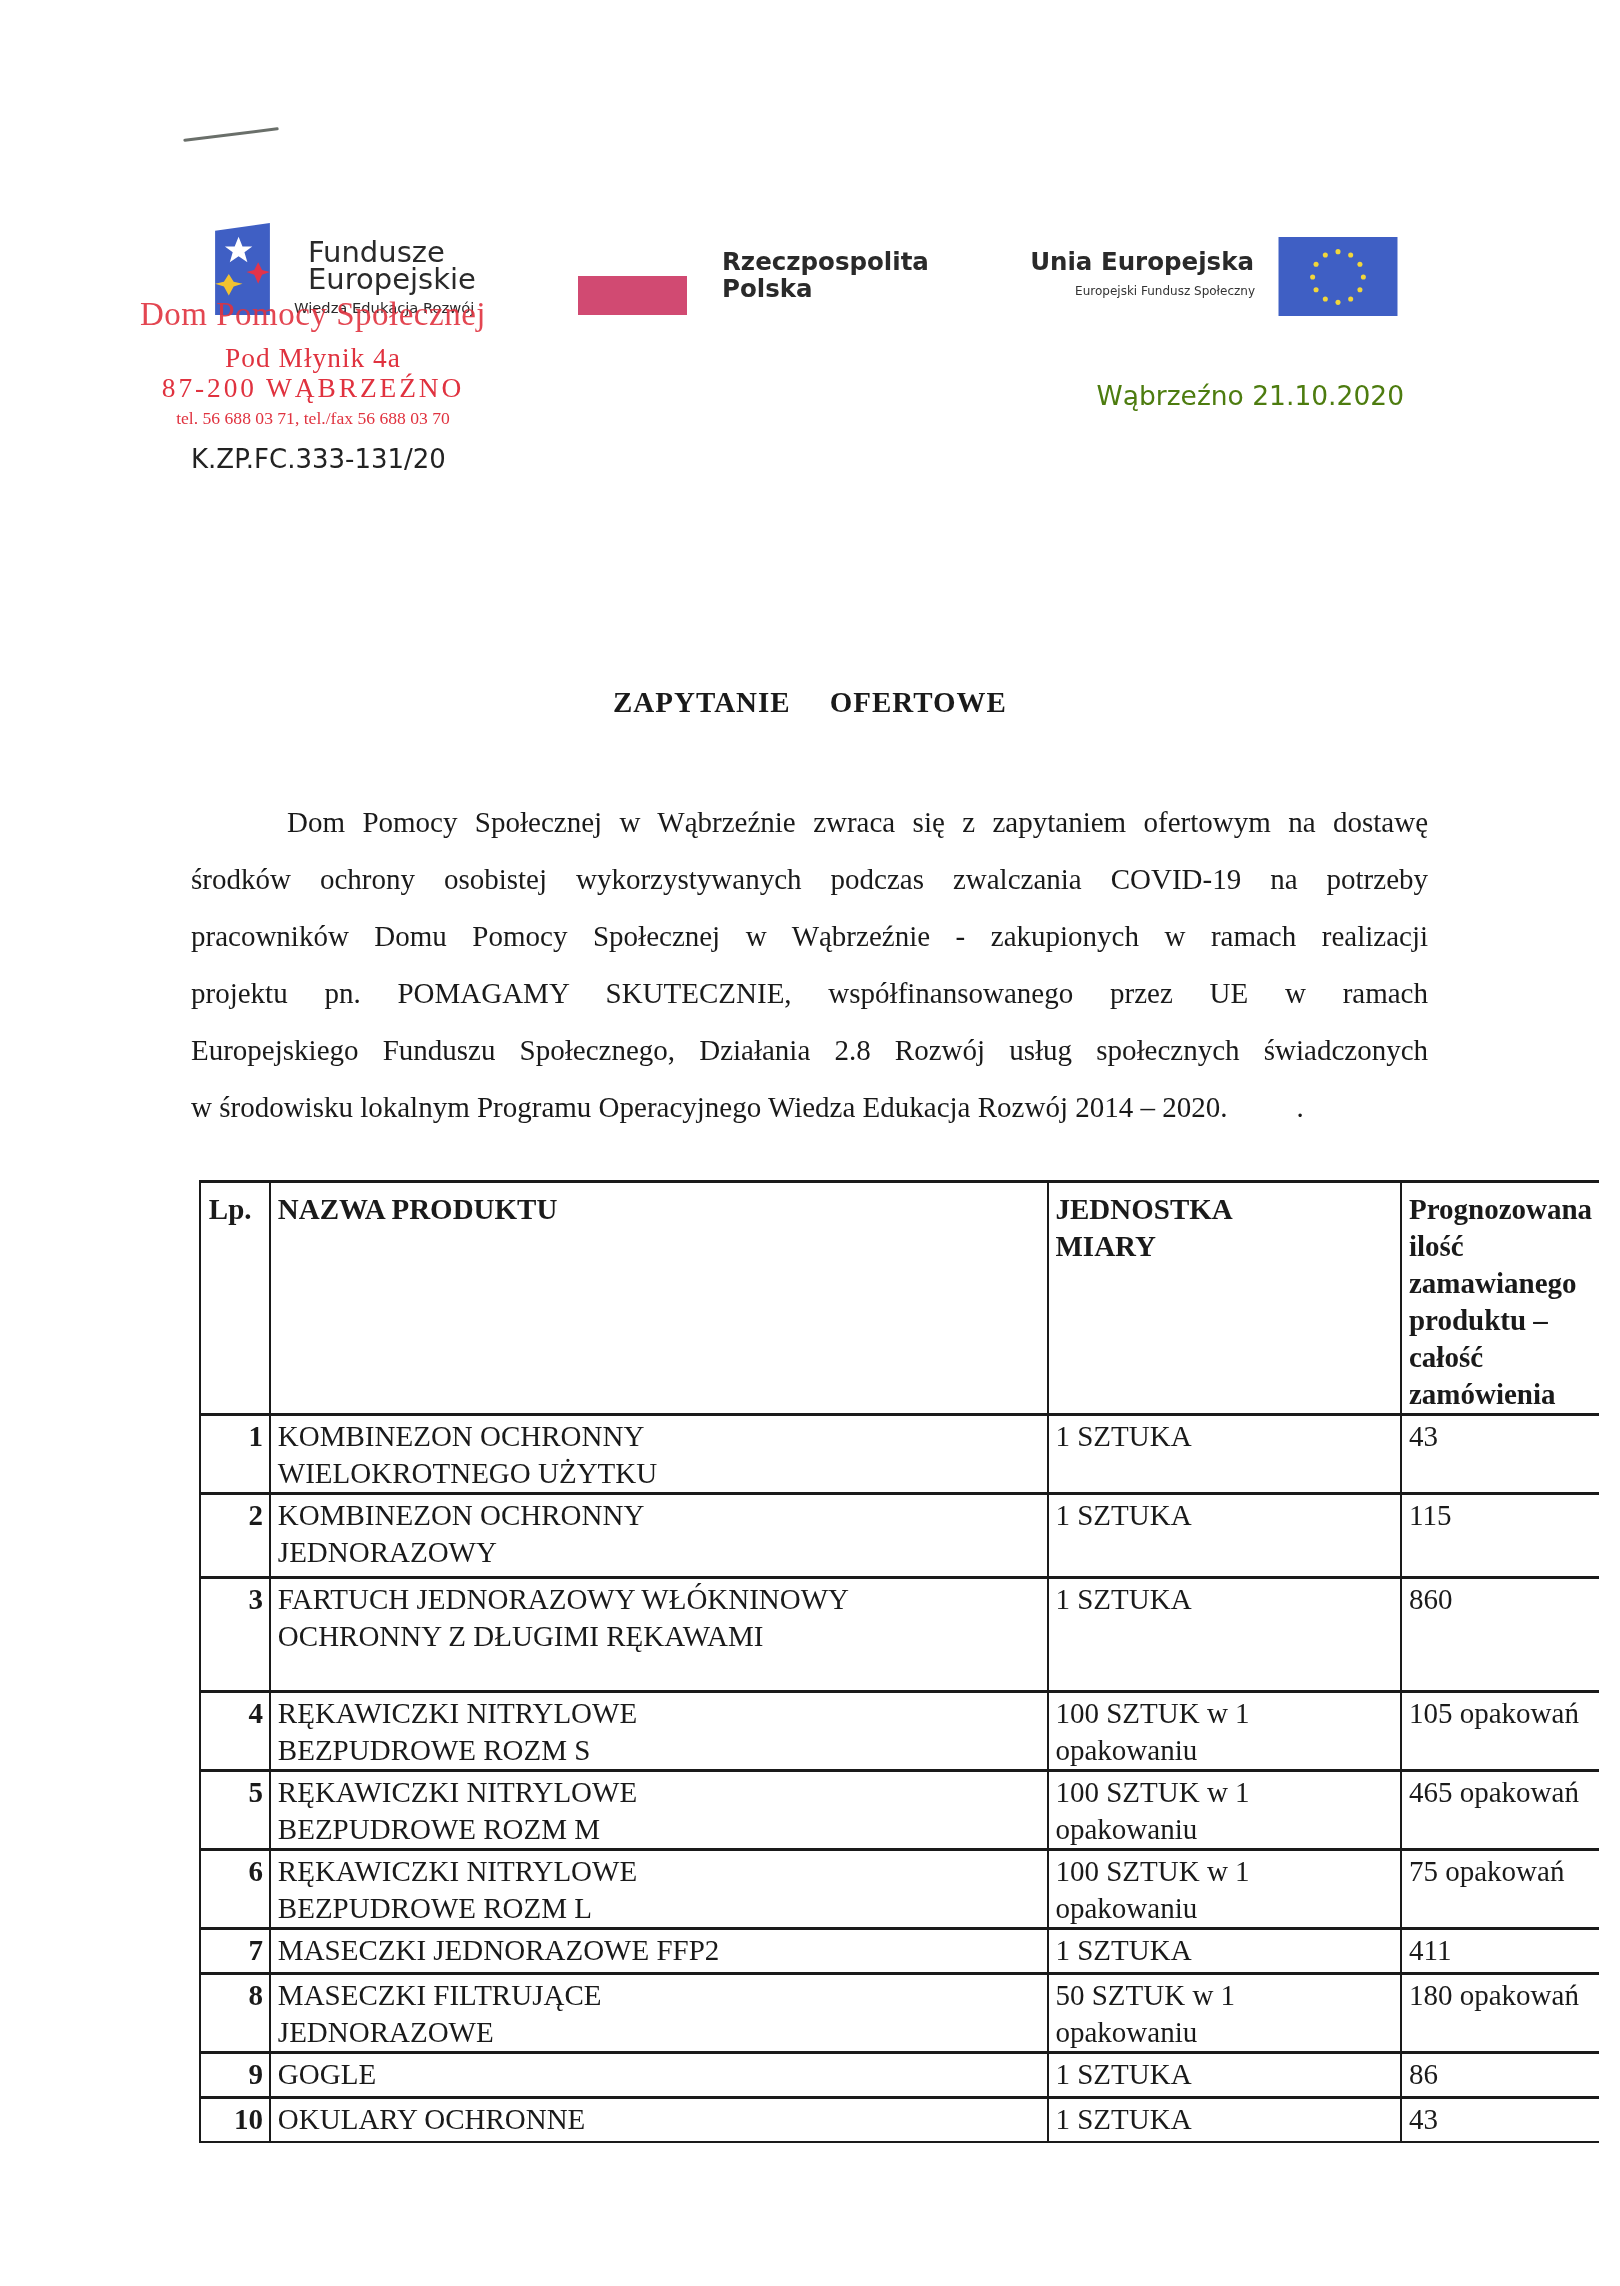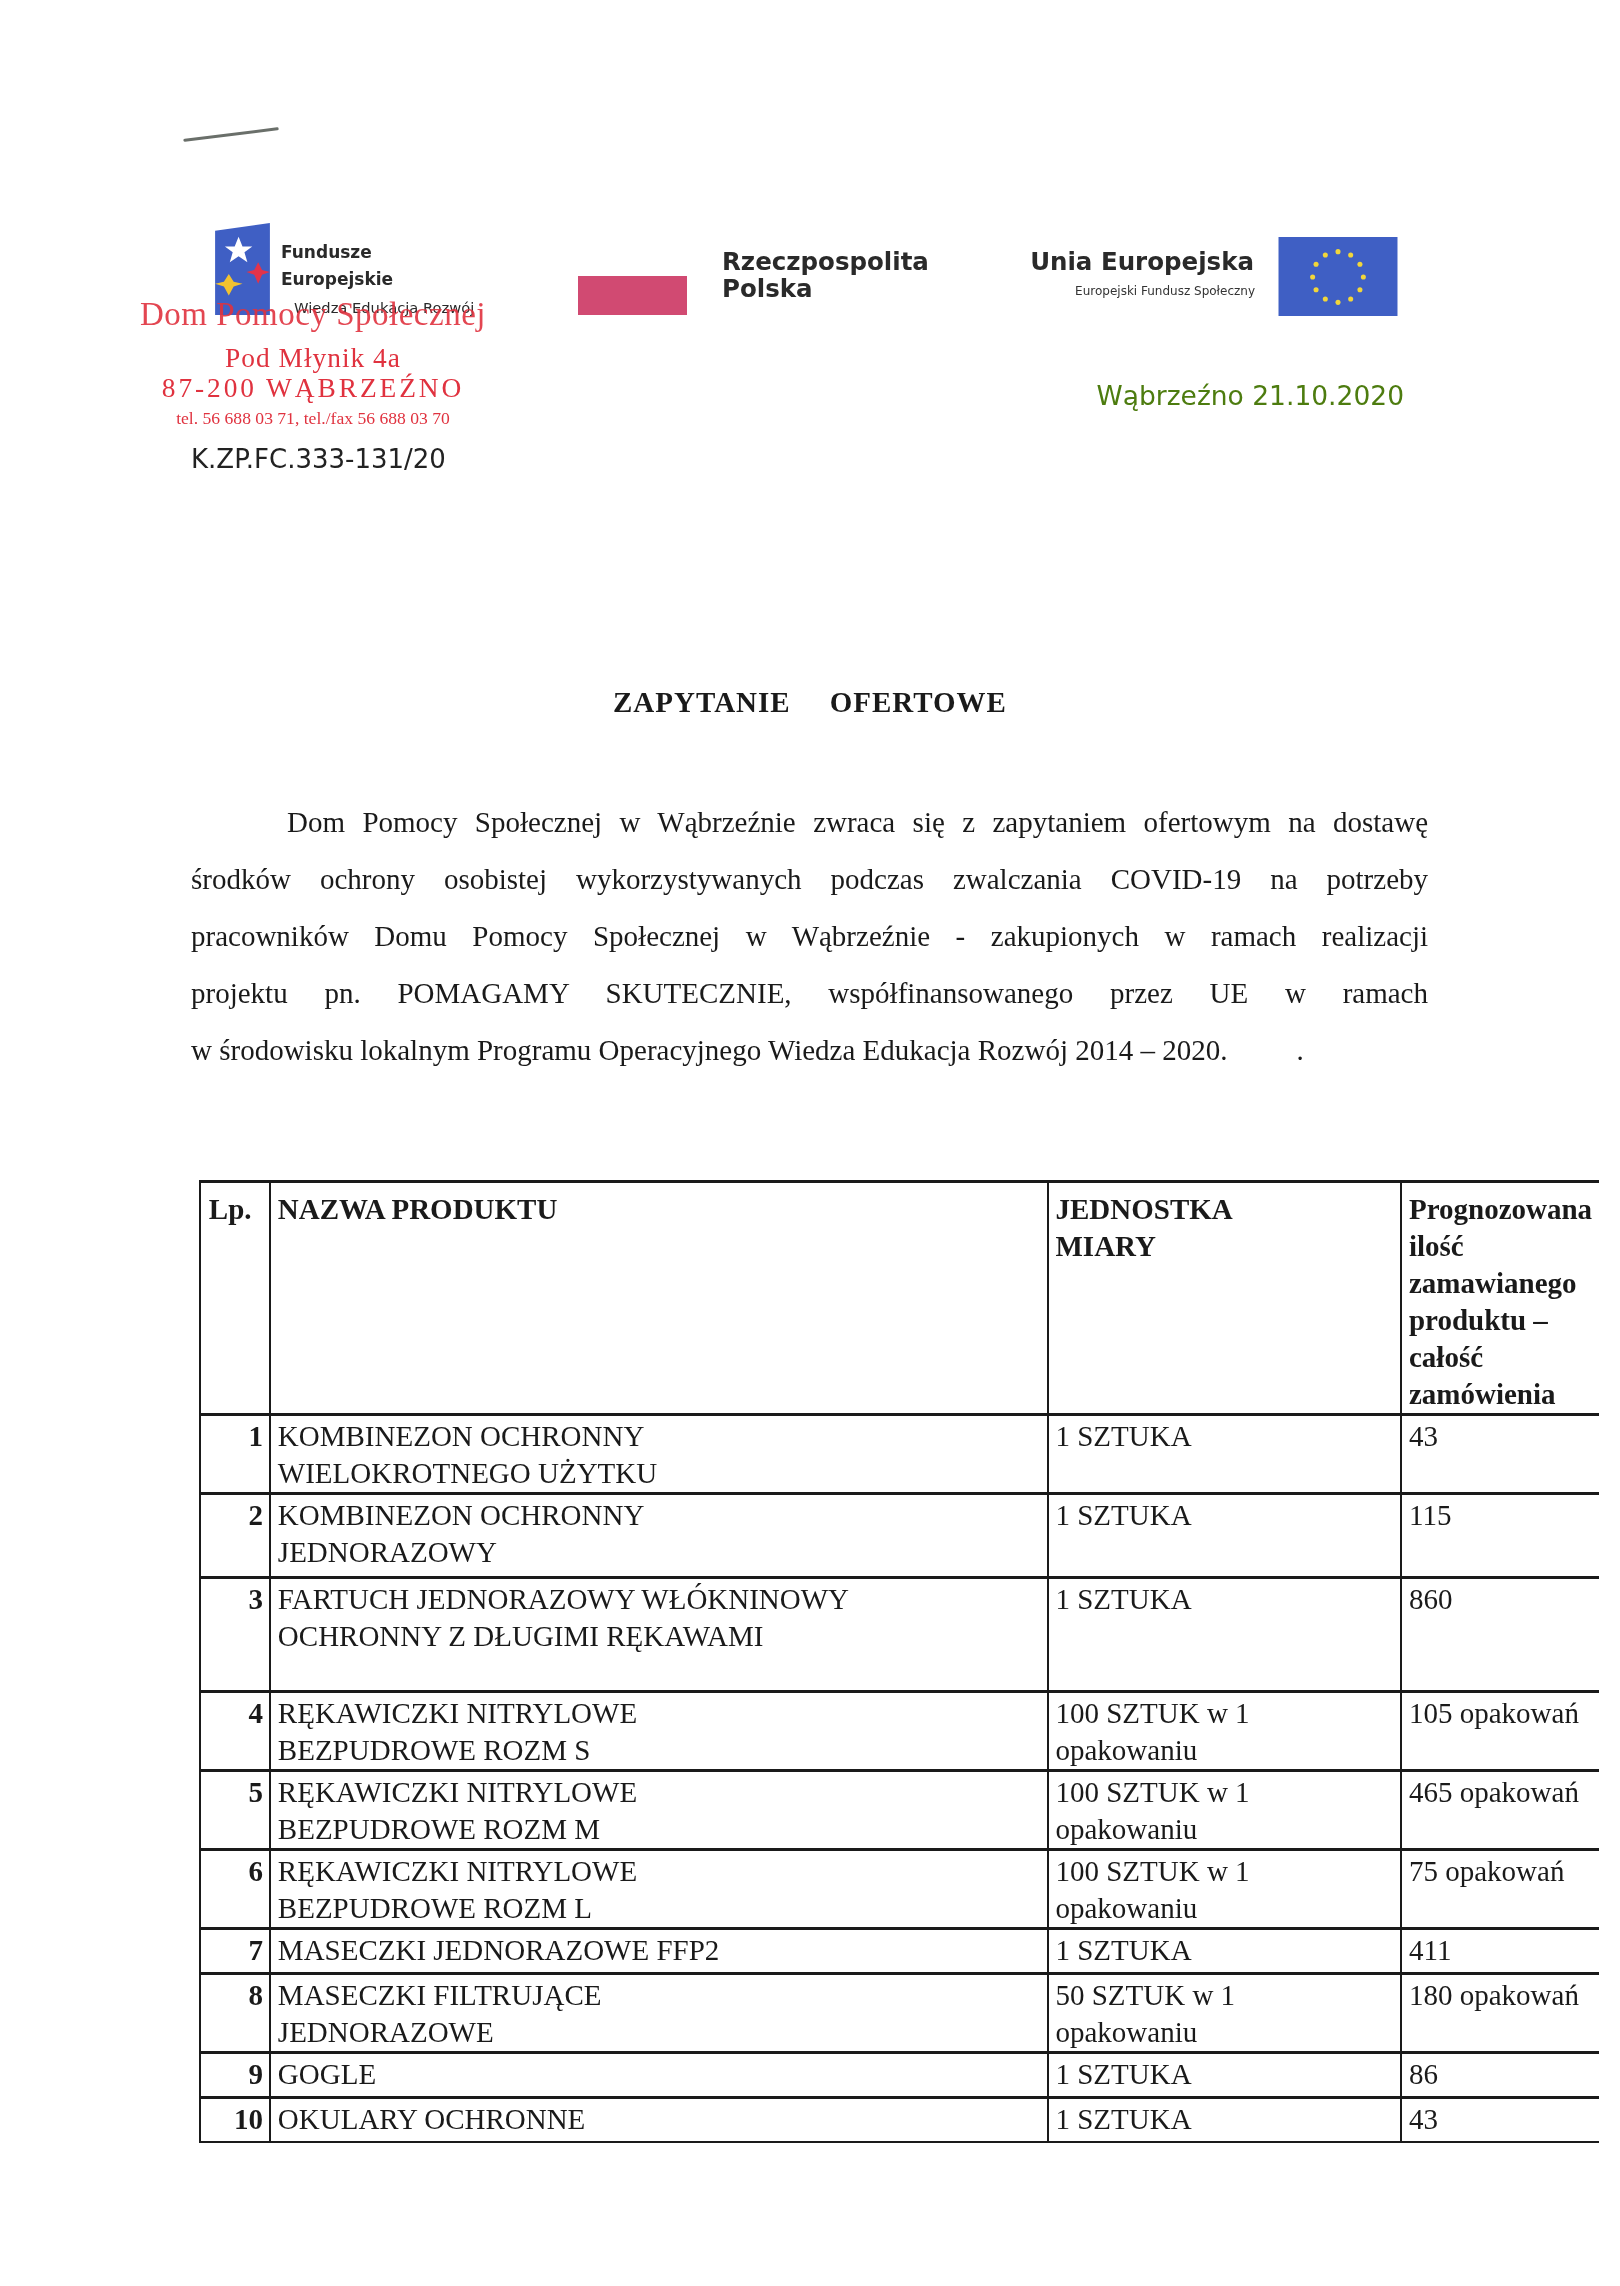--- a/index.html
+++ b/index.html
@@ -10,21 +10,21 @@
   }
   .abs { position: absolute; }
   .sans { font-family: "DejaVu Sans", sans-serif; }
   .serif { font-family: "Liberation Serif", serif; }
 
   
   #scribble { left: 183px; top: 133px; width: 96px; height: 2.9px; background: #6a6f6a; transform: rotate(-7deg); border-radius: 2px; }
 
   
   #fe-flag { left: 215px; top: 223px; width: 55px; height: 92px; }
-  #fe-text { left: 281px; top: 239px; line-height: 27.4px; font-size: 17px; font-weight: bold; color: #2a2a2a; }
+  #fe-text { left: 308px; top: 239px; line-height: 27.4px; font-size: 29px; font-weight: normal; color: #2a2a2a; }
   #fe-sub { left: 294px; top: 299px; font-size: 14.7px; color: #2a2a2a; white-space: nowrap; }
 
   
   .stamp { color: #e0323f; text-align: center; white-space: nowrap; font-family: "Liberation Serif", serif; }
   #stamp-name { left: 127px; width: 372px; top: 296px; font-size: 33px; letter-spacing: 0.5px; opacity: .9; }
   #stamp-addr { left: 127px; width: 372px; top: 343px; font-size: 27.4px; letter-spacing: 1px; }
   #stamp-city { left: 127px; width: 372px; top: 373px; font-size: 27.4px; letter-spacing: 2.9px; }
   #stamp-tel { left: 127px; width: 372px; top: 408px; font-size: 17.6px; }
 
   #ref { left: 191px; top: 444px; font-size: 26px; color: #222; }
@@ -117,20 +117,21 @@
 
 <div id="title" class="abs serif">
   <span style="margin-left:0">ZAPYTANIE</span><span>OFERTOWE</span>
 </div>
 
 <div id="para" class="abs serif">
   <span class="line first">Dom Pomocy Społecznej w Wąbrzeźnie zwraca się z zapytaniem ofertowym na dostawę</span>
   <span class="line">środków ochrony osobistej wykorzystywanych podczas zwalczania COVID-19 na potrzeby</span>
   <span class="line">pracowników Domu Pomocy Społecznej w Wąbrzeźnie - zakupionych w ramach realizacji</span>
   <span class="line">projektu pn. POMAGAMY SKUTECZNIE, współfinansowanego przez UE w ramach</span>
+  <span class="line">Europejskiego Funduszu Społecznego, Działania 2.8 Rozwój usług społecznych świadczonych</span>
   <span class="line last"><span>w środowisku lokalnym Programu Operacyjnego Wiedza Edukacja Rozwój 2014 – 2020.</span><span class="dot">.</span></span>
 </div>
 
 <table id="tbl" class="abs serif">
   <thead>
     <tr>
       <th class="lp">Lp.</th>
       <th class="name">NAZWA PRODUKTU</th>
       <th class="unit">
         <div>JEDNOSTKA</div>

